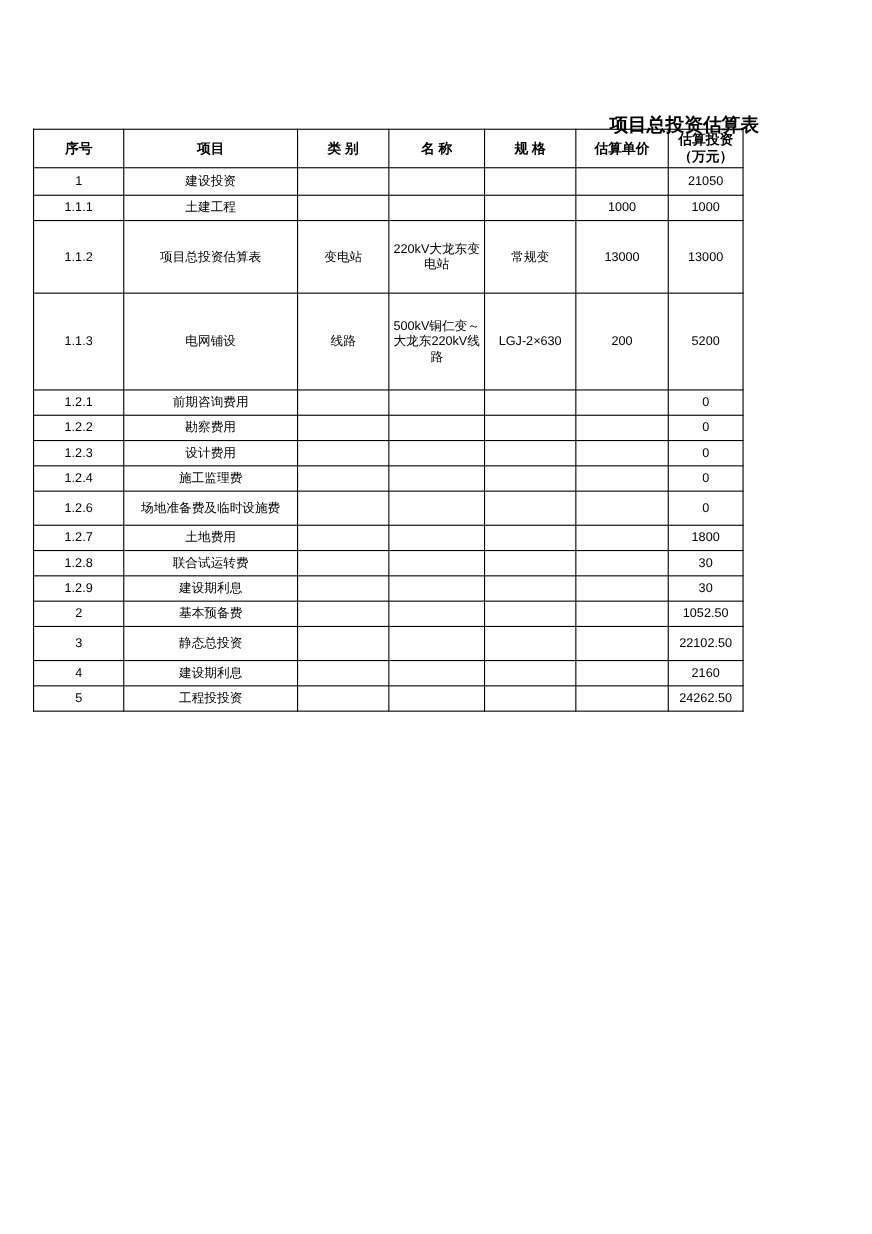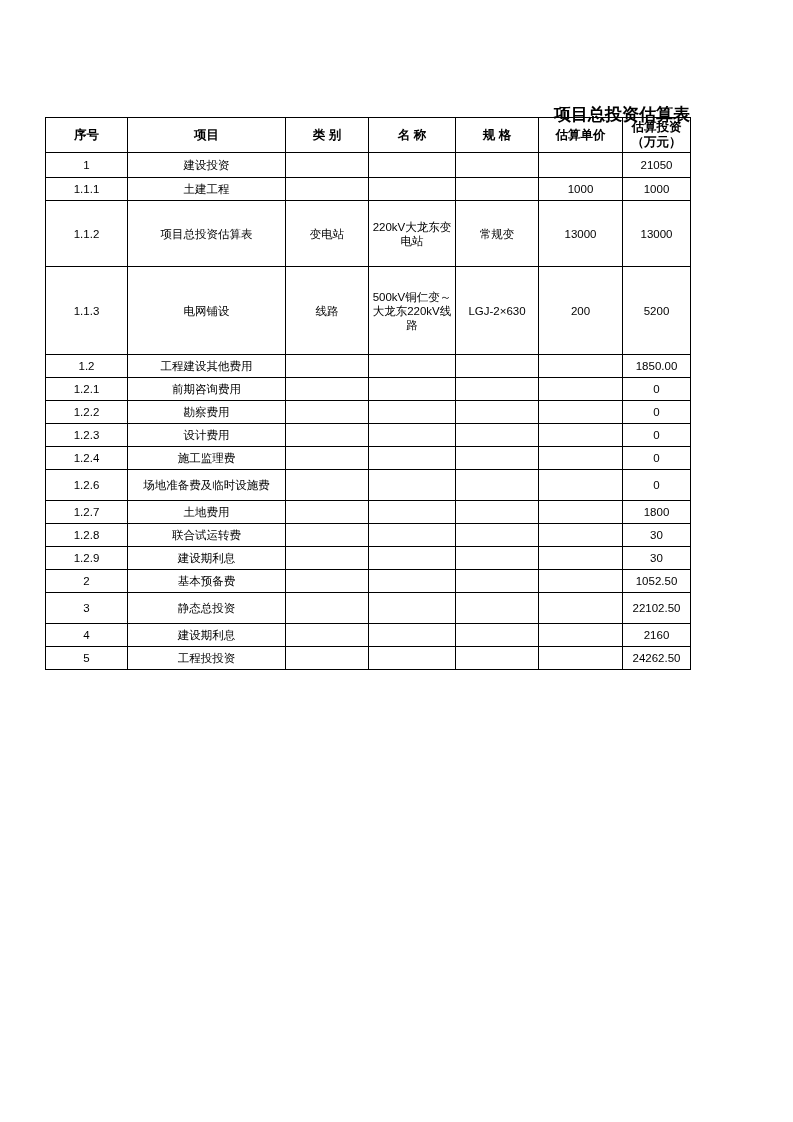--- a/index.html
+++ b/index.html
@@ -30,21 +30,21 @@
     text-align: right;
     font-size: 17px;
     font-weight: bold;
     letter-spacing: 0px;
     line-height: 22px;
     font-family: Liberation Mono, monospace;
     margin-top: 16px;
   }
   table.est {
     position: absolute;
-    left: 45px;
+    left: 30px;
     top: 117px;
     width: 645px;
     border-collapse: collapse;
     table-layout: fixed;
   }
   table.est td, table.est th {
     border: 1px solid #000000;
     padding: 1px 2px;
     text-align: center;
     vertical-align: middle;
@@ -140,29 +140,20 @@
         <tr class="r-tall2">
           <td class="num">1.1.3</td>
           <td class="cjk">电网铺设</td>
           <td class="cjk">线路</td>
           <td class="cjk">500kV铜仁变～大龙东220kV线路</td>
           <td class="cjk">LGJ-2×630</td>
           <td class="num">200</td>
           <td class="num">5200</td>
         </tr>
         <tr class="r-std">
-          <td class="num">1.2</td>
-          <td class="cjk">工程建设其他费用</td>
-          <td class="cjk"></td>
-          <td class="cjk"></td>
-          <td class="cjk"></td>
-          <td class="num"></td>
-          <td class="num">1850.00</td>
-        </tr>
-        <tr class="r-std">
           <td class="num">1.2.1</td>
           <td class="cjk">前期咨询费用</td>
           <td class="cjk"></td>
           <td class="cjk"></td>
           <td class="cjk"></td>
           <td class="num"></td>
           <td class="num">0</td>
         </tr>
         <tr class="r-std">
           <td class="num">1.2.2</td>

